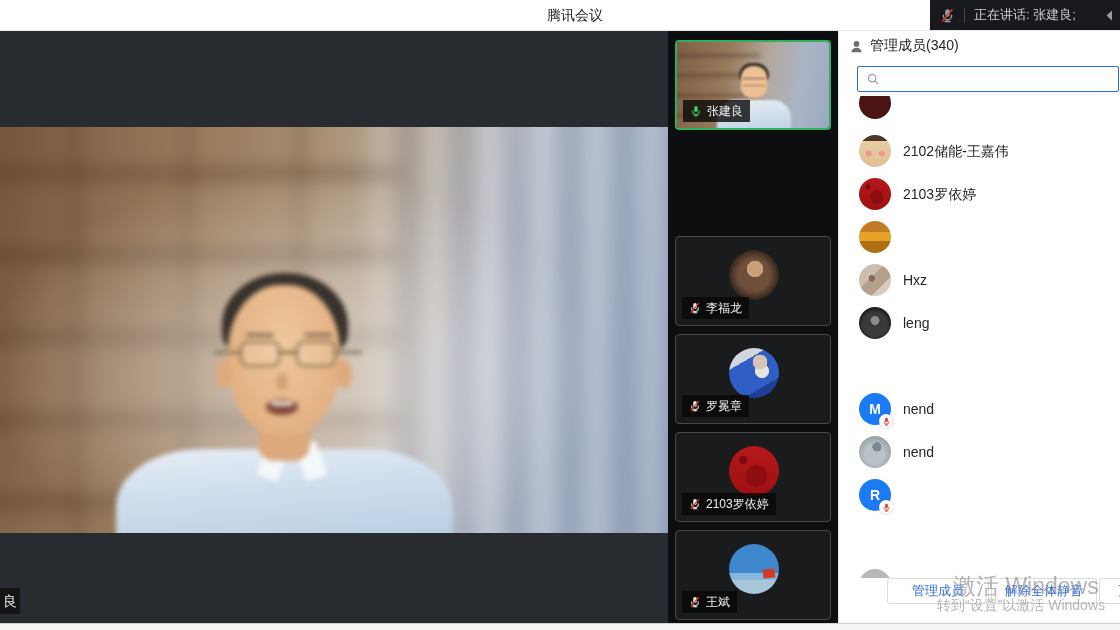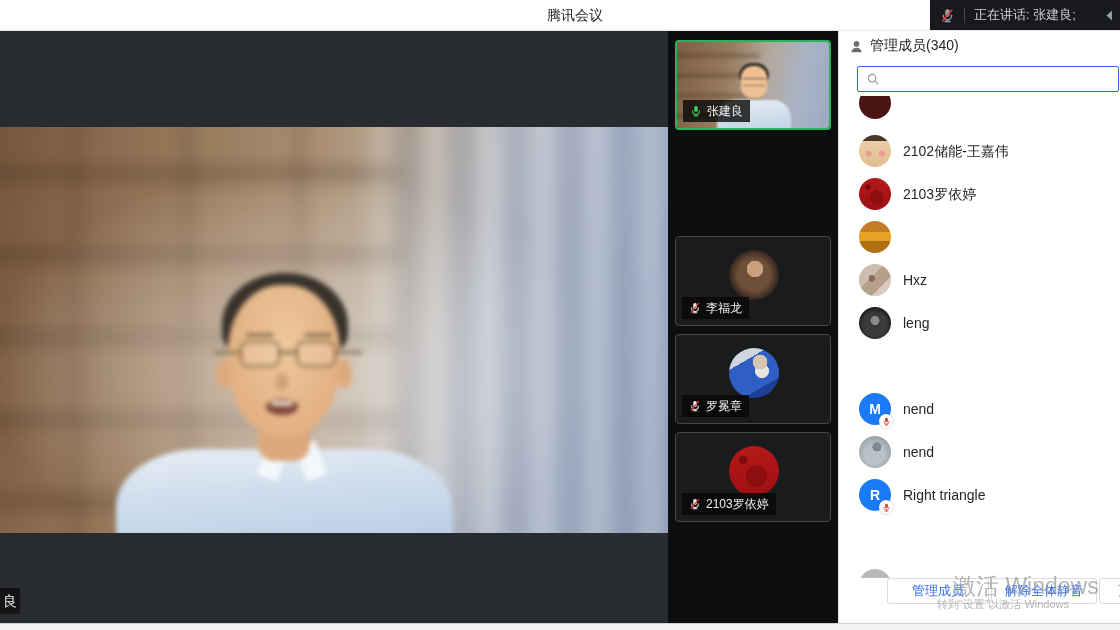--- a/index.html
+++ b/index.html
@@ -109,21 +109,21 @@
   .pavatar{position:absolute;left:20px;width:32px;height:32px;border-radius:50%;}
   .flag{position:absolute;right:4px;bottom:16px;width:12px;height:9px;background:#d03a28;border-radius:1px;
         transform:rotate(-5deg);}
   
   .btn{position:absolute;top:548px;height:26px;border:1px solid #dcdcdc;border-radius:3px;background:#fff;
        color:var(--accent);font-size:13px;display:flex;align-items:center;justify-content:center;
        box-sizing:border-box;cursor:pointer;z-index:55;white-space:nowrap;overflow:hidden;}
   
   .wm1{position:absolute;left:953px;top:571px;font-size:23px;color:rgba(128,132,138,.6);z-index:60;
        white-space:nowrap;pointer-events:none;}
-  .wm2{position:absolute;left:937px;top:597px;font-size:11px;color:rgba(128,132,138,.6);z-index:60;
+  .wm2{position:absolute;left:937px;top:597px;font-size:14px;color:rgba(128,132,138,.6);z-index:60;
        white-space:nowrap;pointer-events:none;}
   
   .bstrip{position:absolute;left:0;top:623px;width:1120px;height:7px;background:#f3f4f6;
           border-top:1px solid #cdd1d4;box-sizing:border-box;z-index:45;}
   .ic{display:block;}
 </style>
 </head>
 <body>
 
 <svg width="0" height="0" style="position:absolute" aria-hidden="true">
@@ -241,20 +241,31 @@
       </div>
       <div class="tile" style="top: 402px;">
         <div class="tile-avatar" style="background: radial-gradient(circle at 55% 60%, rgb(140, 14, 16) 0px, rgb(140, 14, 16) 26%, rgba(0, 0, 0, 0) 27%), radial-gradient(circle at 28% 28%, rgb(126, 12, 14) 0px, rgb(126, 12, 14) 8%, rgba(0, 0, 0, 0) 9%), linear-gradient(rgb(181, 24, 26), rgb(158, 16, 18));"></div>
         <div class="chip">
           <svg class="ic ">
             <use href="#i-mic-muted"></use>
           </svg>
           <span>2103罗依婷</span>
         </div>
       </div>
+      <div class="tile" style="top: 500px;">
+        <div class="tile-avatar" style="background: linear-gradient(rgb(62, 135, 204) 0px, rgb(62, 135, 204) 58%, rgb(134, 183, 221) 58%, rgb(134, 183, 221) 72%, rgb(167, 198, 216) 72%);">
+          <div class="flag"></div>
+        </div>
+        <div class="chip">
+          <svg class="ic ">
+            <use href="#i-mic-muted"></use>
+          </svg>
+          <span>王斌</span>
+        </div>
+      </div>
     </div>
 
   <div class="panel">
     <div class="panel-head">
       <svg class="ic">
           <use href="#i-person"></use>
         </svg>
       <div class="panel-title">管理成员(340)</div>
     </div>
     <div class="search-box">
@@ -301,21 +312,20 @@
         </div>
         <div class="mrow" style="top: 378px;">
           <div class="mavatar" style="background: rgb(26, 122, 248);">
             <b>R</b>
           </div>
           <div class="mic-badge">
             <svg class="ic ">
               <use href="#i-mic"></use>
             </svg>
           </div>
-          <div class="mname">Right triangle</div>
         </div>
         <div class="pavatar" style="top: 473px; background: rgb(184, 184, 184);"></div>
       </div>
     <div id="footer-buttons">
         <div class="btn" style="left: 48px; width: 102px;">管理成员</div>
         <div class="btn" style="left: 152px; width: 106px;">解除全体静音</div>
         <div class="btn" style="left: 260px; width: 64px;">更多</div>
       </div>
   </div>
 

